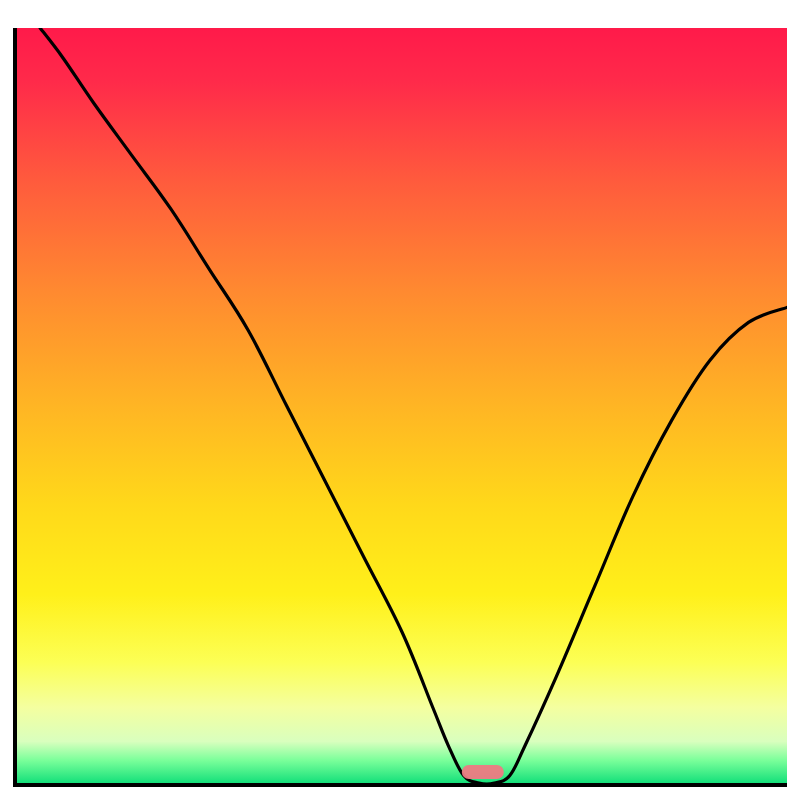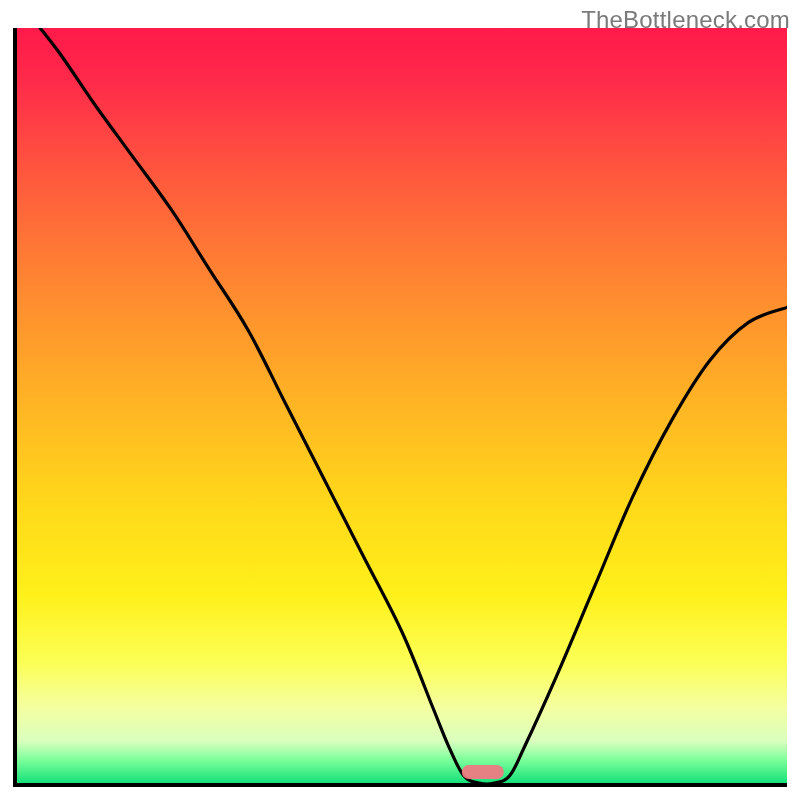--- a/index.html
+++ b/index.html
@@ -54,21 +54,20 @@
     border-radius: 999px;
     background: #ee7a83;
     opacity: 0.95;
     transform: translate(-50%, 0);
   }
 </style>
 </head>
 <body>
 
 <div class="wrap">
-  <div class="watermark">TheBottleneck.com</div>
 
   <div class="plot-frame">
     <svg class="gradient-bg" viewBox="0 0 770 755" preserveAspectRatio="none">
       <defs>
         <linearGradient id="heat" x1="0" y1="0" x2="0" y2="1">
             <stop offset="0.00%" stop-color="#ff1a4a"></stop>
             <stop offset="7.00%" stop-color="#ff2a4a"></stop>
             <stop offset="20.00%" stop-color="#ff5a3d"></stop>
             <stop offset="35.00%" stop-color="#ff8a30"></stop>
             <stop offset="50.00%" stop-color="#ffb524"></stop>

